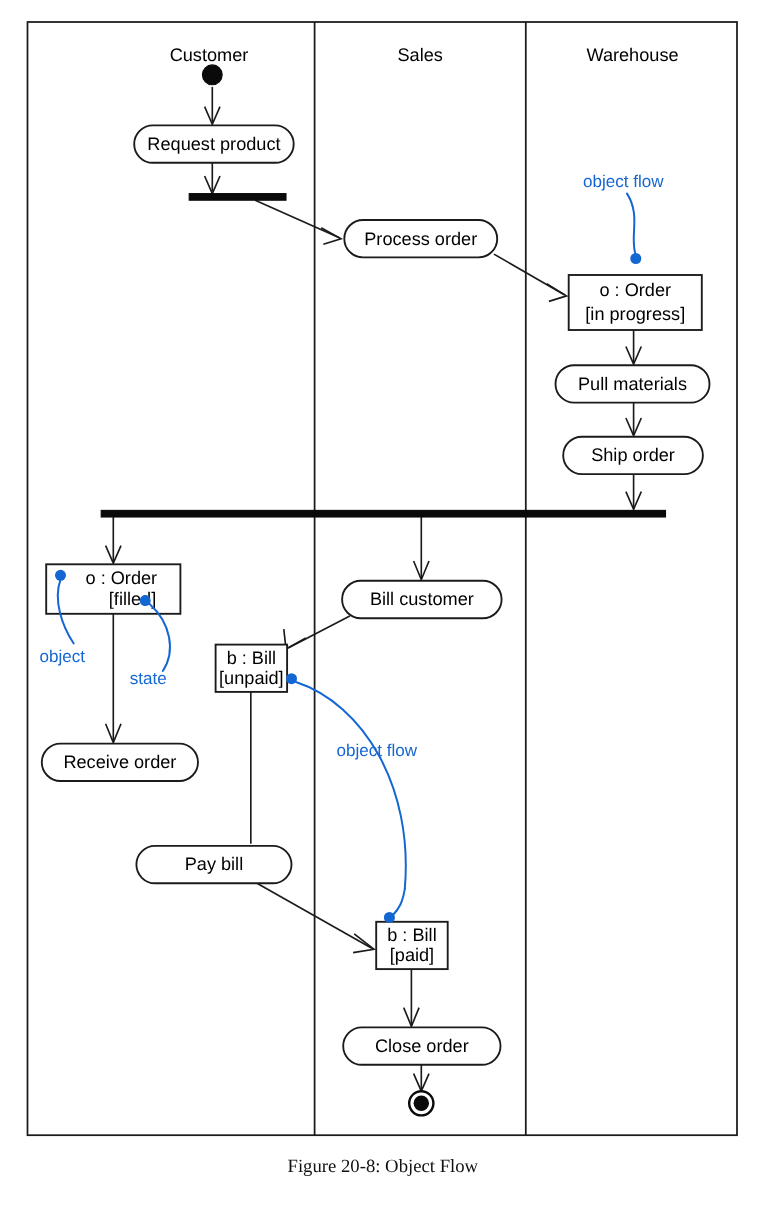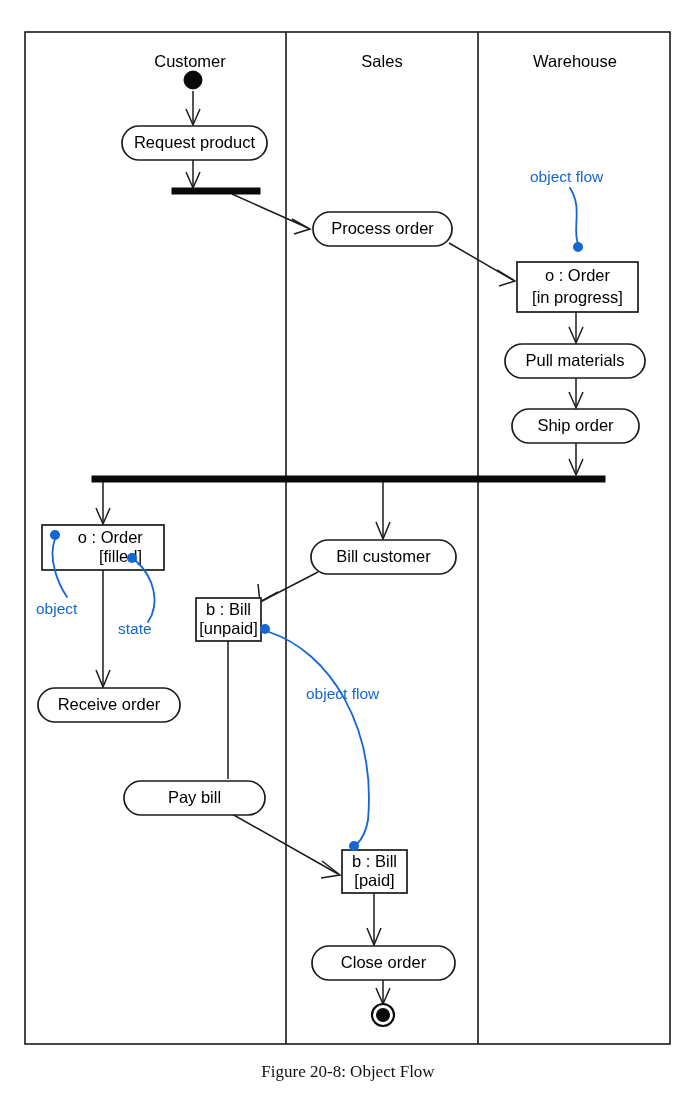--- a/index.html
+++ b/index.html
@@ -9,21 +9,21 @@
   }
   body {
     width: 696px;
     height: 1095px;
     position: relative;
     font-family: "Liberation Sans", sans-serif;
     overflow: hidden;
   }
   #diagram-root {
     position: absolute;
-    left: 0; top: 12px;
+    left: 0; top: 0;
     width: 696px;
     height: 801px;
   }
   svg#uml-canvas {
     display: block;
     width: 696px;
     height: 1095px;
   }
   .lane-line, .frame-rect {
     fill: none;

